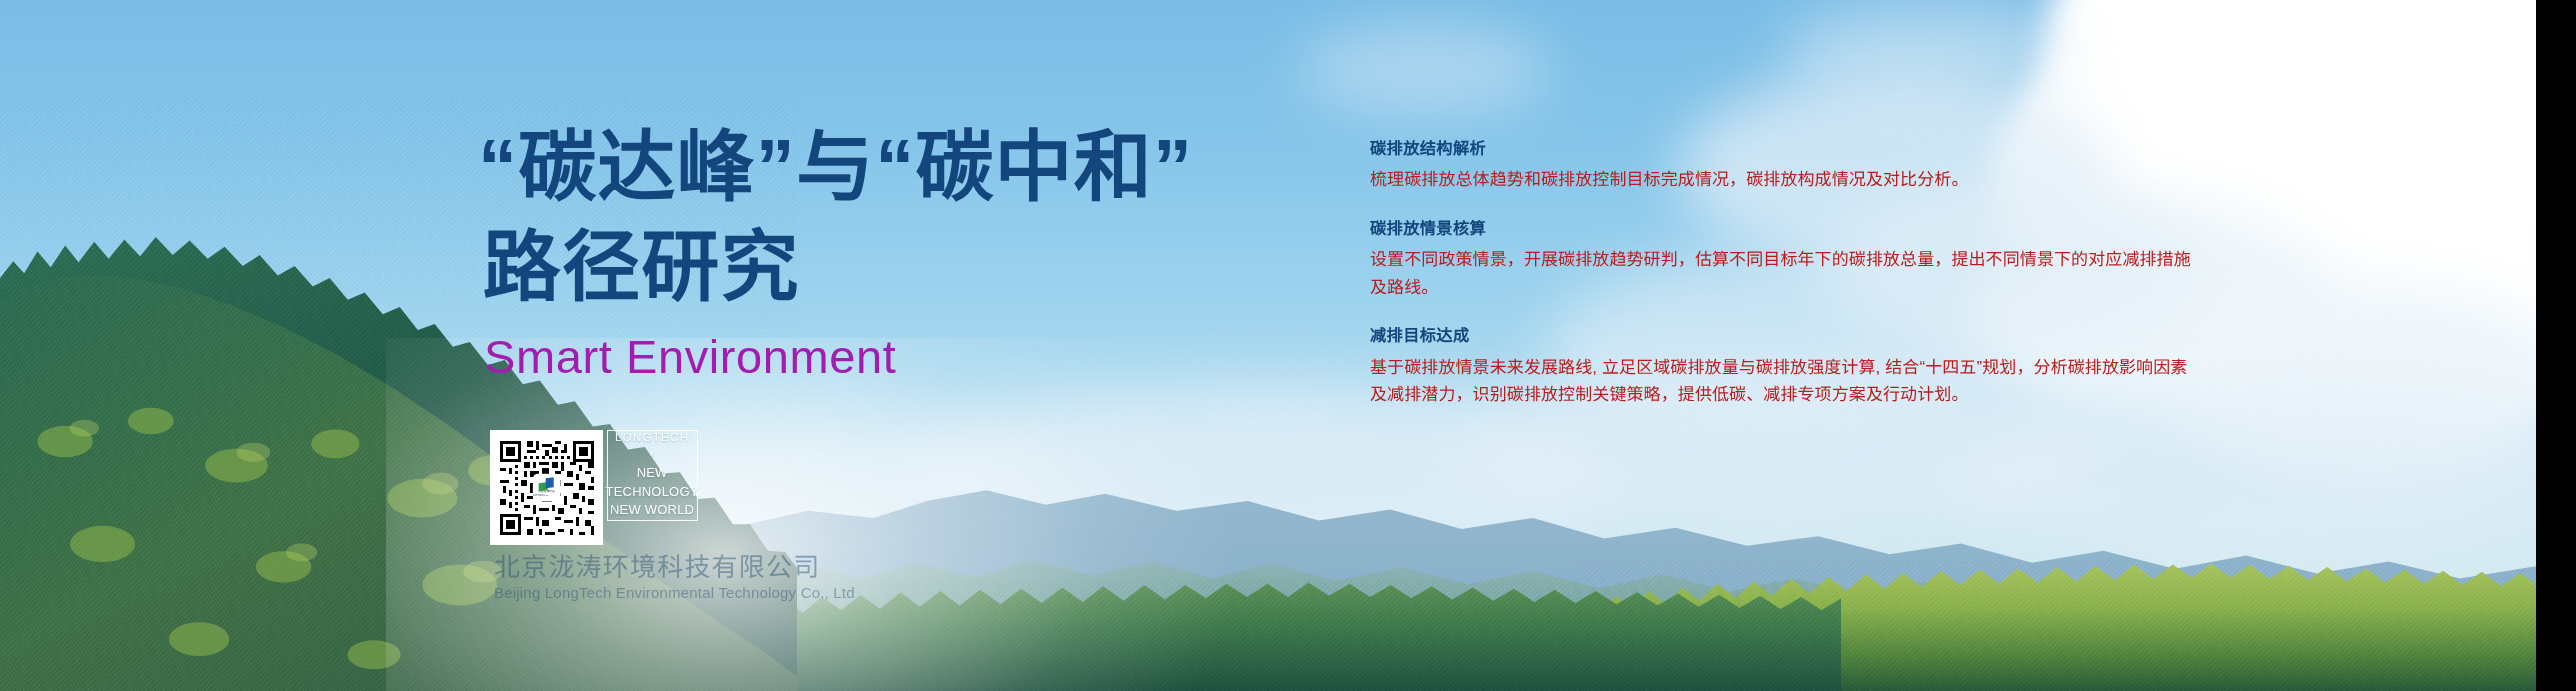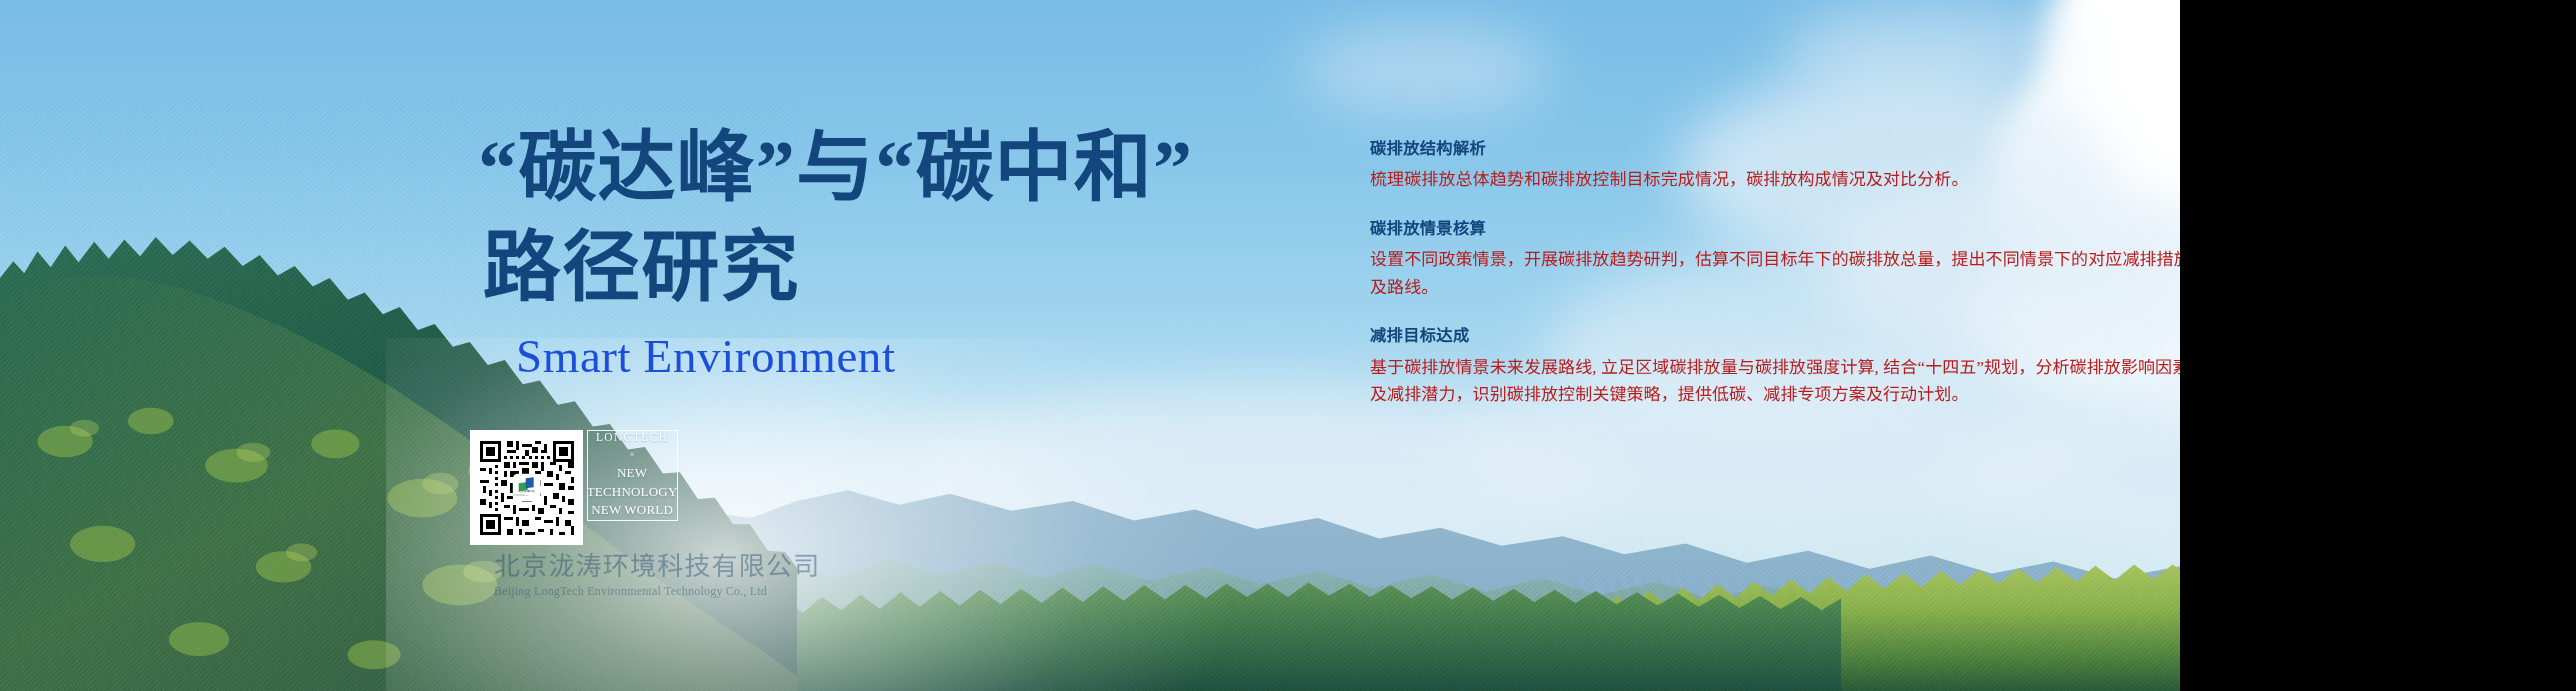--- a/index.html
+++ b/index.html
@@ -1,23 +1,23 @@
 <!DOCTYPE html>
 <html lang="zh-CN" style="font-size:9.7px"><head>
 <meta charset="utf-8">
 <title>Smart Environment Banner</title>
 <style>
   html,body{margin:0;padding:0;background:#000;}
   *{box-sizing:border-box;}
 
   .stage{
     position:relative;
-    width:2180px;height:692px;
+    width:2536px;height:692px;
     overflow:hidden;
-    font-family:Liberation Serif, serif;
+    font-family:Liberation Sans, sans-serif;
     background:#8ecbe9;
   }
 
   
   .sky{
     position:absolute;inset:0;
     background:
       linear-gradient(180deg,
         #79bce6 0%,
         #87c6ea 22%,
@@ -69,28 +69,27 @@
     line-height:1.28;
     letter-spacing:1.2px;
     white-space:nowrap;
   }
   .t-line.l2{padding-left:4.8px;}
   .subtitle{
     margin-top:15.7px;padding-left:6px;
     font-size:47px;
     font-weight:300;
     letter-spacing:0.6px;
-    color:#1d4ed8;
+    color:#a21caf;
     line-height:1;
-    margin-left:32px;
   }
 
   
   .qr-row{
-    position:absolute;left:470px;top:430px;
+    position:absolute;left:490px;top:430px;
     display:flex;align-items:center;
   }
   .qr-card{
     width:113px;height:115px;
     background:#fff;
     display:flex;align-items:center;justify-content:center;
     position:relative;
   }
   .qr-img{width:100px;height:100px;position:relative;}
   .qr-img svg{display:block;width:100%;height:100%;}
@@ -117,21 +116,21 @@
   .pc-x{font-size:9px;margin:6px 0 4.8px;opacity:.95;}
   .pc-tag{font-size:13px;line-height:1.42;letter-spacing:0.2px;}
 
   
   .watermark{
     position:absolute;left:494px;top:554px;width:253px;
     color:rgba(30,70,110,.42);
     pointer-events:none;
   }
   .wm-cn{font-size:26px;font-weight:400;letter-spacing:1.2px;line-height:1;white-space:nowrap;}
-  .wm-en{font-size:12px;letter-spacing:0.2px;margin-top:4.2px;white-space:nowrap;color:rgba(30,70,110,.40);}
+  .wm-en{font-size:15px;letter-spacing:0.2px;margin-top:4.2px;white-space:nowrap;color:rgba(30,70,110,.40);}
 
   
   .info-col{
     position:absolute;left:1370px;top:138px;width:833px;
     color:#14467e;
   }
   .info-sec{margin-bottom:24px;}
   .info-sec:last-child{margin-bottom:4px;}
   .info-h{
     font-size:16.3px;font-weight:700;letter-spacing:0.3px;

